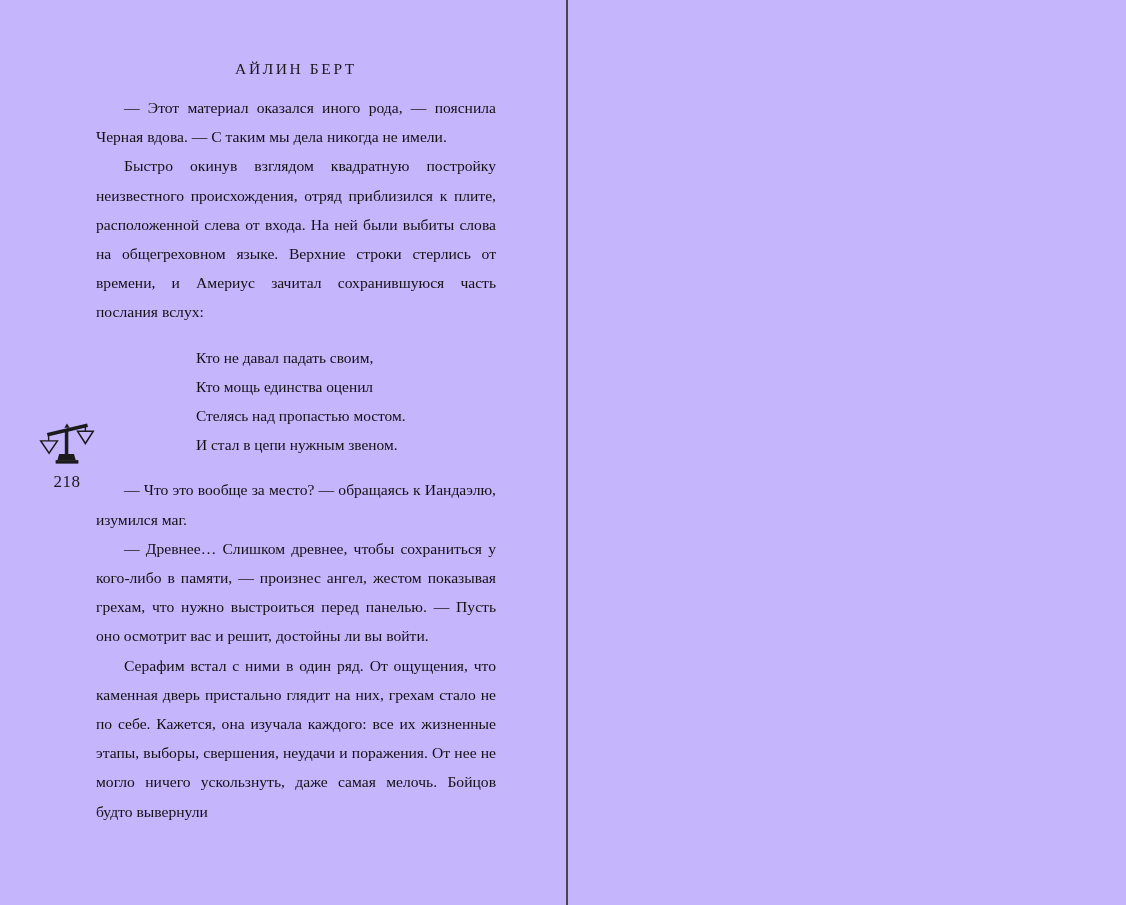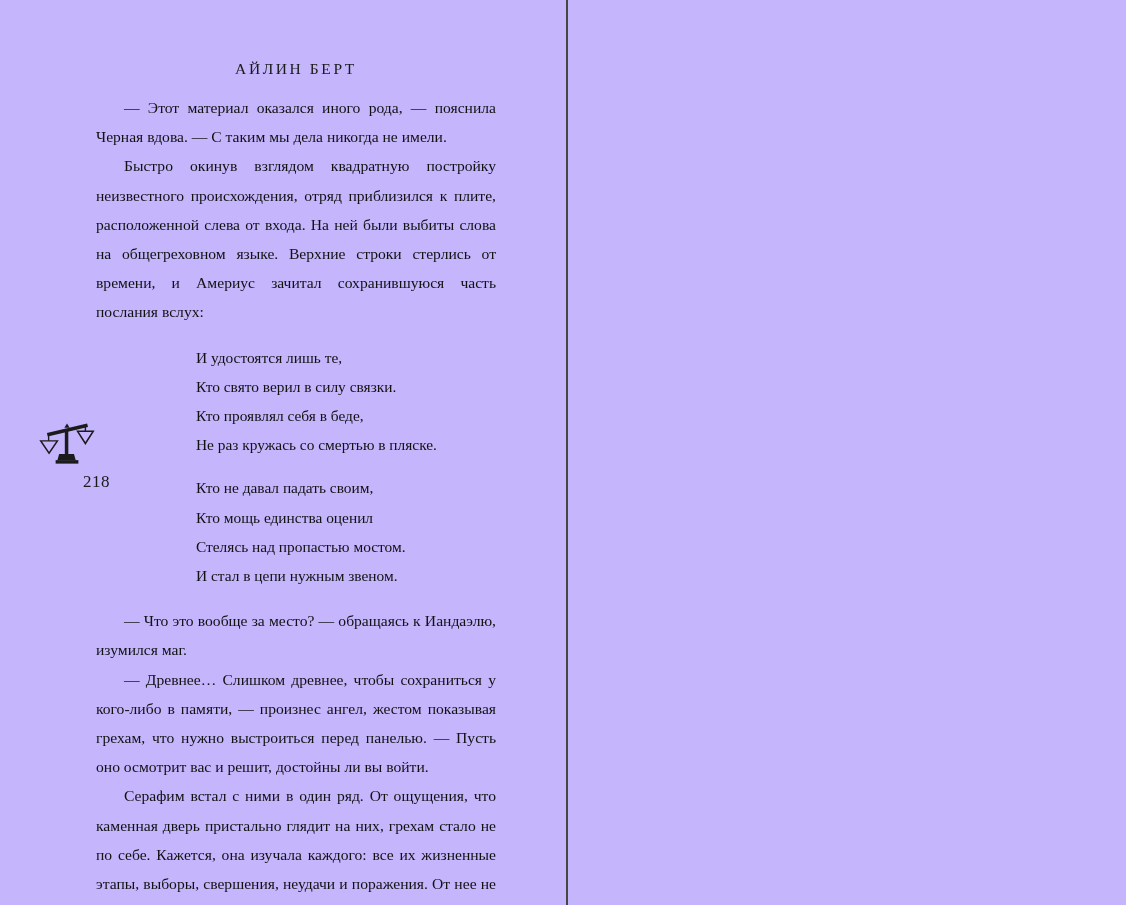--- a/index.html
+++ b/index.html
@@ -97,45 +97,38 @@
     margin: 0 auto 4px auto;
     width: 56px;
     height: 56px;
   }
 
   .folio-number {
     display: block;
     font-size: 17px;
     color: #1a1a1a;
     letter-spacing: 0.5px;
-    text-align: right;
   }
 </style>
 </head>
 <body>
 
 <div class="page-spread">
 
   <div class="page page-left">
 
     <div class="running-head">АЙЛИН БЕРТ</div>
 
     <div class="text-column">
 
       <p class="para">— Этот материал оказался иного рода, — пояснила Черная вдова. — С таким мы дела никогда не имели.</p>
 
       <p class="para">Быстро окинув взглядом квадратную постройку неизвестного происхождения, отряд приблизился к плите, расположенной слева от входа. На ней были выбиты слова на общегреховном языке. Верхние строки стерлись от времени, и Америус зачитал сохранившуюся часть послания вслух:</p>
 
       <div class="verse">
-        <div class="verse-stanza">
-          <span class="verse-line">И удостоятся лишь те,</span>
-          <span class="verse-line">Кто свято верил в силу связки.</span>
-          <span class="verse-line">Кто проявлял себя в беде,</span>
-          <span class="verse-line">Не раз кружась со смертью в пляске.</span>
-        </div>
         <div class="verse-stanza">
           <span class="verse-line">Кто не давал падать своим,</span>
           <span class="verse-line">Кто мощь единства оценил</span>
           <span class="verse-line">Стелясь над пропастью мостом.</span>
           <span class="verse-line">И стал в цепи нужным звеном.</span>
         </div>
       </div>
 
       <p class="para">— Что это вообще за место? — обращаясь к Иандаэлю, изумился маг.</p>
 

